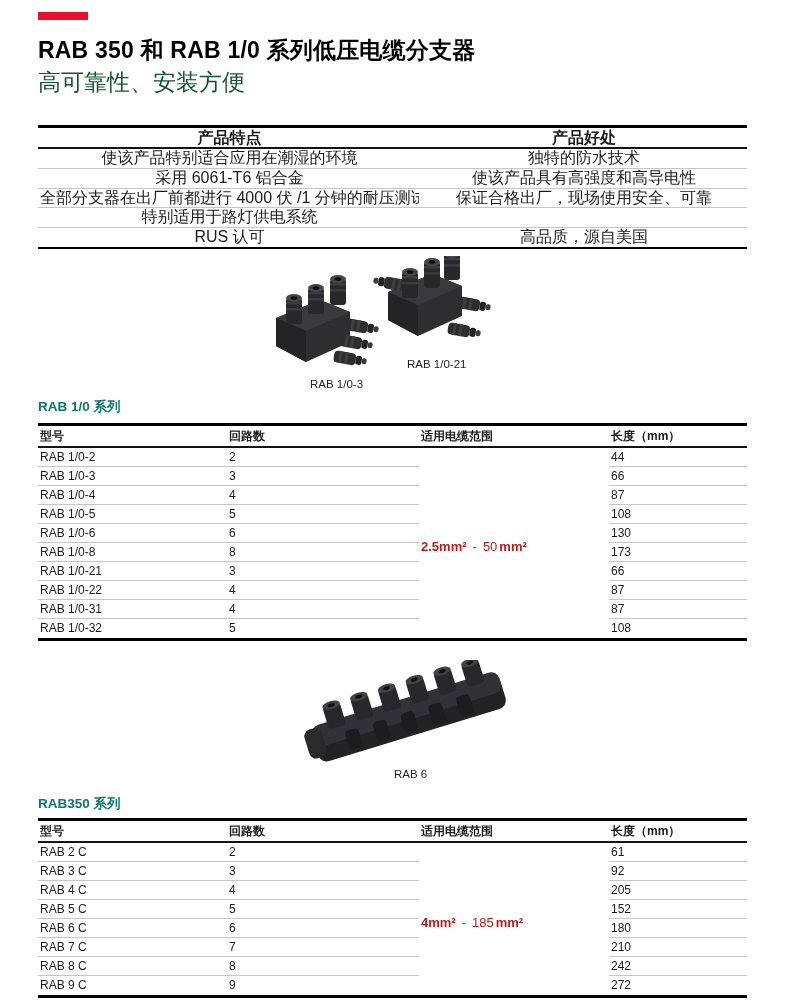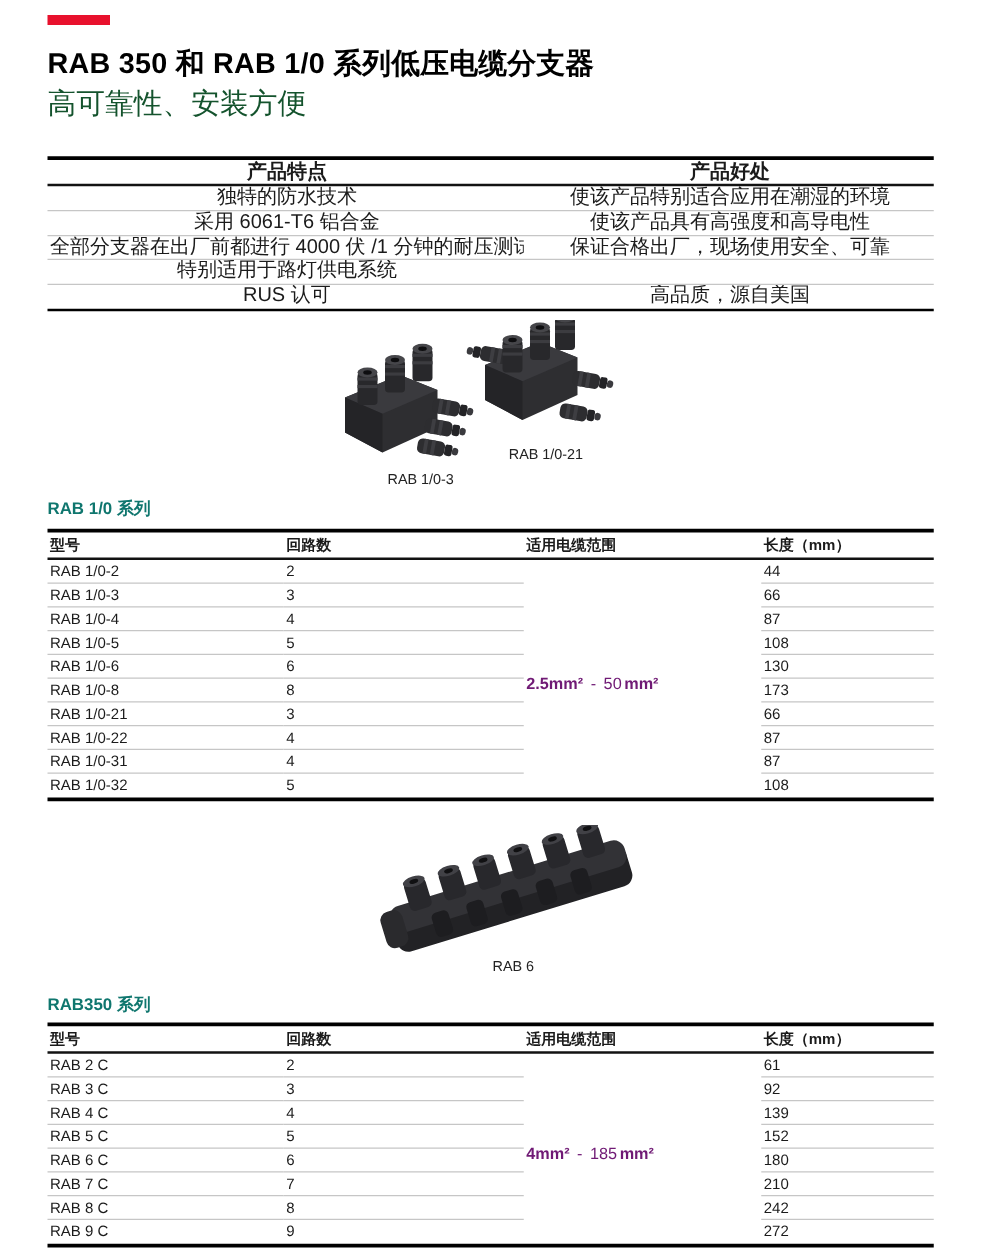--- a/index.html
+++ b/index.html
@@ -31,21 +31,21 @@
   .dtable { left:38px; width:709px; border-top:3px solid #000; border-bottom:3px solid #000; position:absolute; }
   .drow { display:grid; grid-template-columns:189px 192px 190px 1fr; }
   .dcell { height:19px; line-height:19px; font-size:12px; padding-left:2px; white-space:nowrap; }
   .dhead { border-bottom:2px solid #121212; }
   .dhead .dcell { font-weight:700; height:20px; line-height:20px; }
   .dbody .drow:not(:last-child) .dcell:nth-child(1),
   .dbody .drow:not(:last-child) .dcell:nth-child(2),
   .dbody .drow:not(:last-child) .dcell:nth-child(4) { border-bottom:1px solid #c6c6c6; }
   .range-label {
     position:absolute; left:383px; display:flex; align-items:center;
-    font-size:13px; color:#701a75; gap:0;
+    font-size:13px; color:#b91c1c; gap:0;
   }
   .cr-sans { font-weight:700; font-family:"Liberation Sans","DejaVu Sans",sans-serif; }
   .cr-dash { margin:0 6px; font-weight:400; }
   .cr-serif { font-family:Liberation Sans, sans-serif; font-weight:400; margin-right:2px; }
 
   
   .figure { position:absolute; }
   .fig-label { position:absolute; font-size:11.5px; color:#222; white-space:nowrap; }
 </style>
 </head>
@@ -58,22 +58,22 @@
   <h1 class="abs title">RAB 350 和 RAB 1/0 系列低压电缆分支器</h1>
   <h2 class="abs subtitle">高可靠性、安装方便</h2>
 
   <div class="abs ftable">
     <div class="frow fhead">
       <div class="fcell">产品特点</div>
       <div class="fcell">产品好处</div>
     </div>
     <div class="fbody">
       <div class="frow">
+        <div class="fcell">使该产品特别适合应用在潮湿的环境</div>
         <div class="fcell">独特的防水技术</div>
-        <div class="fcell">使该产品特别适合应用在潮湿的环境</div>
       </div>
       <div class="frow">
         <div class="fcell">采用 6061-T6 铝合金</div>
         <div class="fcell">使该产品具有高强度和高导电性</div>
       </div>
       <div class="frow">
         <div class="fcell">全部分支器在出厂前都进行 4000 伏 /1 分钟的耐压测试</div>
         <div class="fcell">保证合格出厂，现场使用安全、可靠</div>
       </div>
       <div class="frow">
@@ -273,21 +273,21 @@
       <div class="drow">
         <div class="dcell">RAB 3 C</div>
         <div class="dcell">3</div>
         <div class="dcell"></div>
         <div class="dcell">92</div>
       </div>
       <div class="drow">
         <div class="dcell">RAB 4 C</div>
         <div class="dcell">4</div>
         <div class="dcell"></div>
-        <div class="dcell">139</div>
+        <div class="dcell">205</div>
       </div>
       <div class="drow">
         <div class="dcell">RAB 5 C</div>
         <div class="dcell">5</div>
         <div class="dcell"></div>
         <div class="dcell">152</div>
       </div>
       <div class="drow">
         <div class="dcell">RAB 6 C</div>
         <div class="dcell">6</div>

